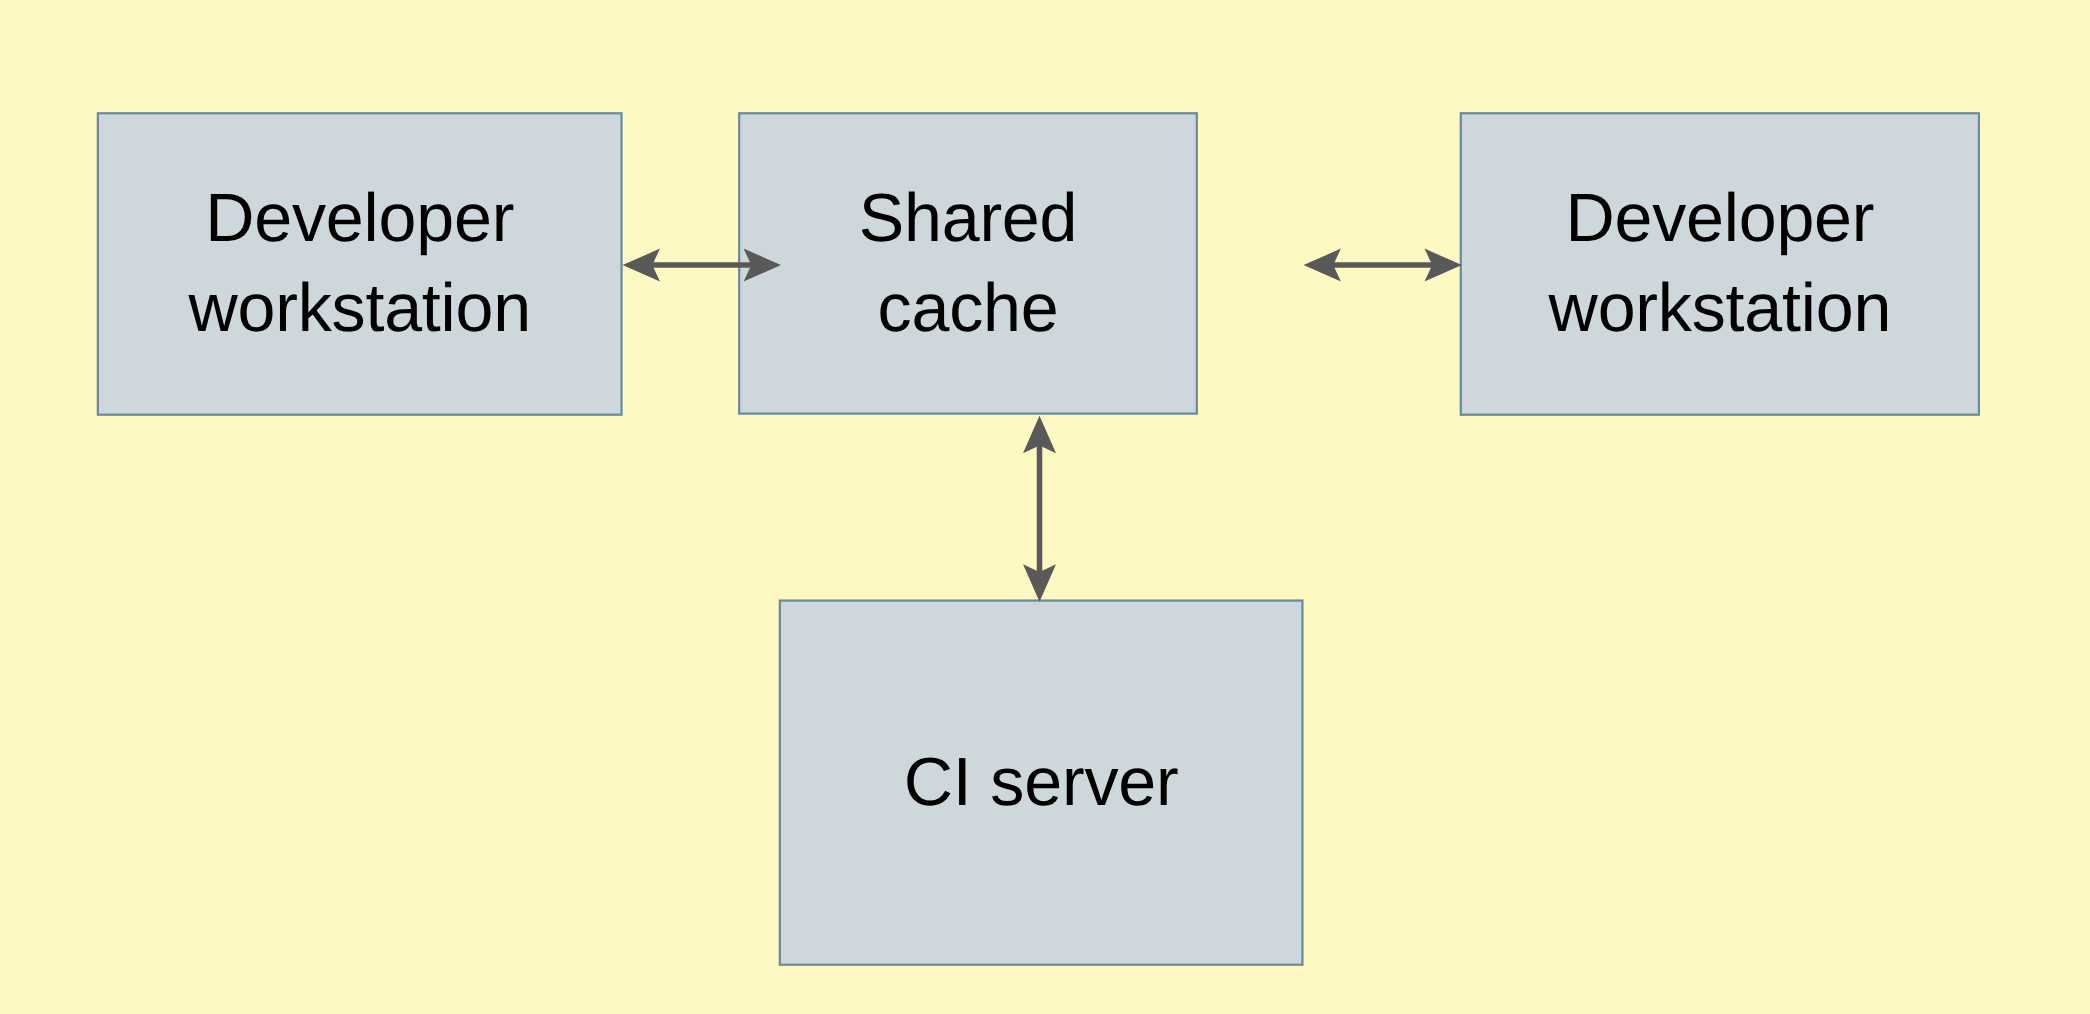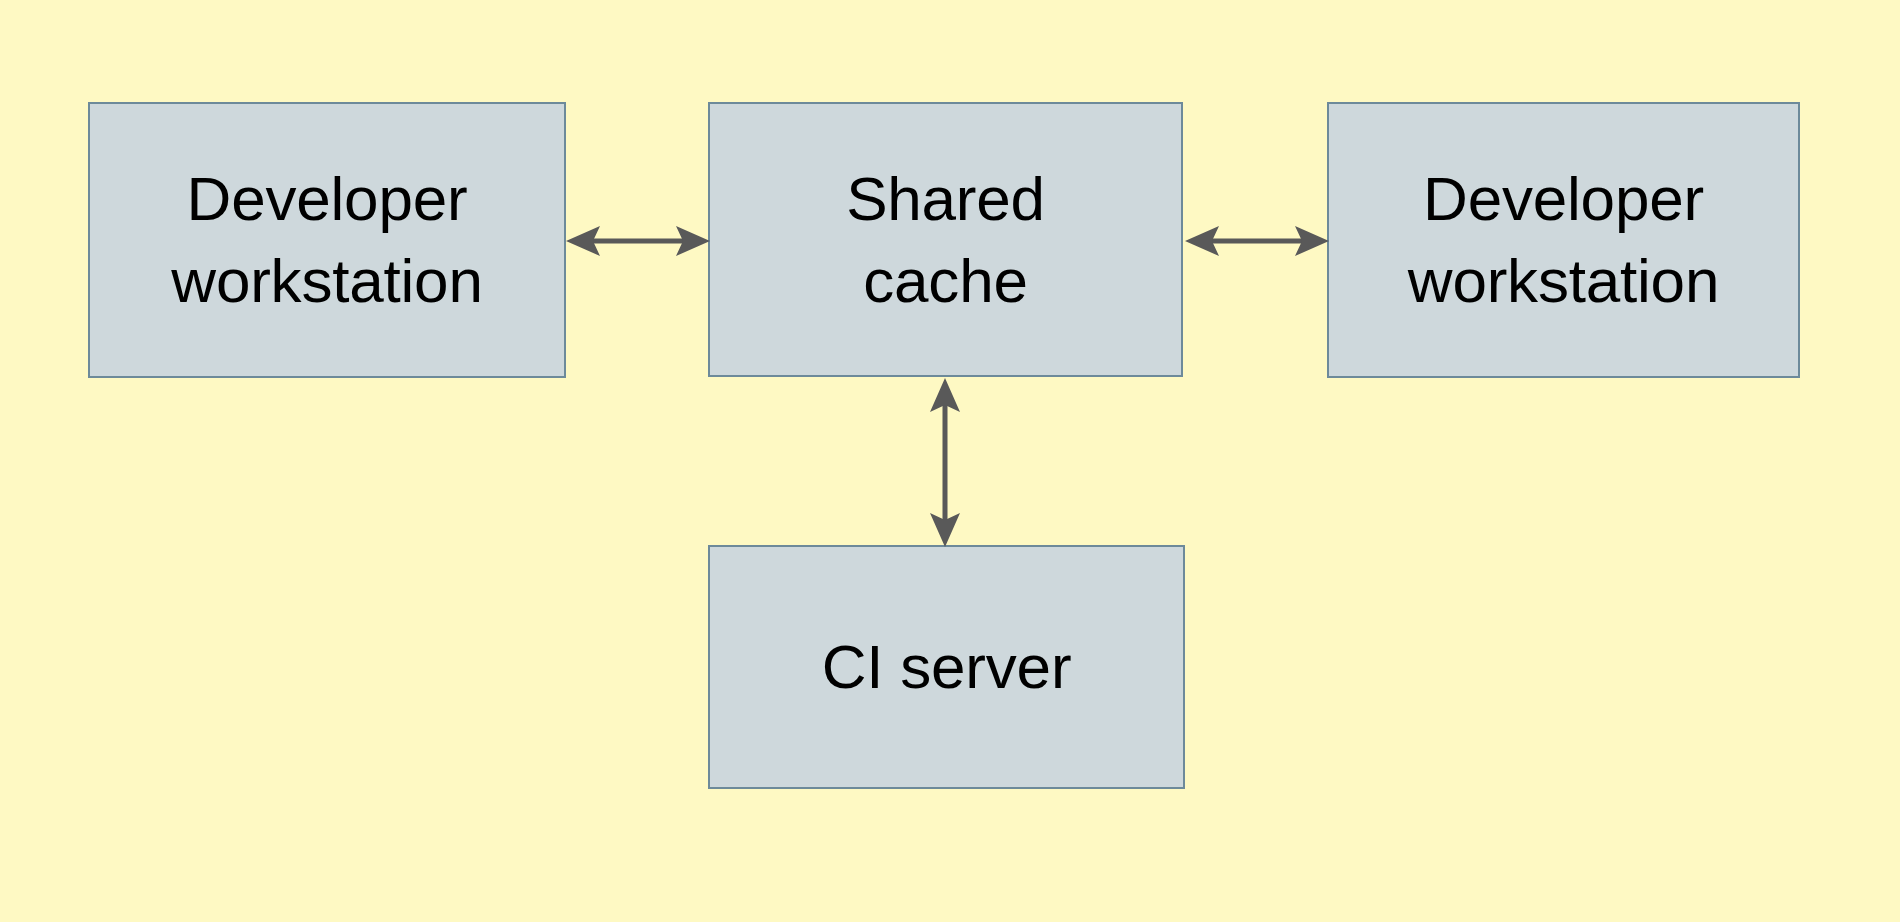--- a/index.html
+++ b/index.html
@@ -39,23 +39,23 @@
     line-height: 1.32;
     color: #000000;
     font-weight: 400;
     letter-spacing: -0.2px;
     white-space: pre-line;
     padding: 0 10px;
   }
 
   
   #node-dev-left   { left: 88px;   top: 102px; width: 478px; height: 276px; }
-  #node-shared     { left: 708px;  top: 102px; width: 475px; height: 275px; }
+  #node-shared     { left: 671px;  top: 102px; width: 418px; height: 275px; }
   #node-dev-right  { left: 1327px; top: 102px; width: 473px; height: 276px; }
-  #node-ci         { left: 708px;  top: 545px; width: 477px; height: 244px; }
+  #node-ci         { left: 708px;  top: 545px; width: 477px; height: 333px; }
 
   
   .connector {
     position: absolute;
     overflow: visible;
     pointer-events: auto;
   }
   #edge-left-shared  { left: 560px;  top: 210px; width: 156px; height: 62px; }
   #edge-shared-right { left: 1179px; top: 210px; width: 156px; height: 62px; }
   #edge-shared-ci    { left: 914px;  top: 372px; width: 62px;  height: 181px; }

